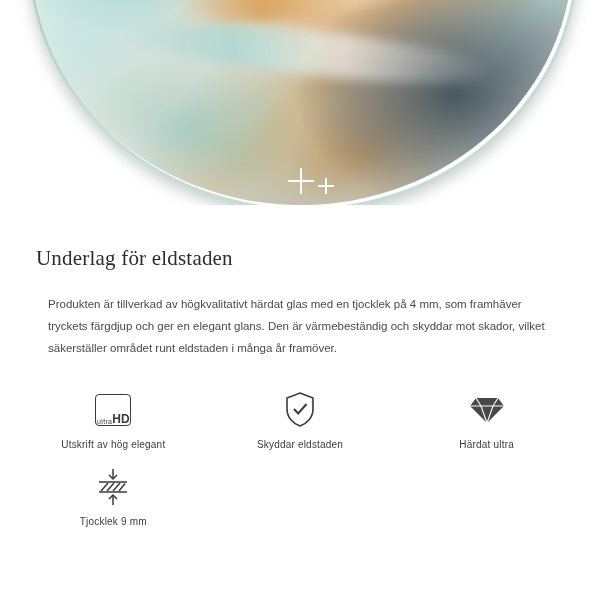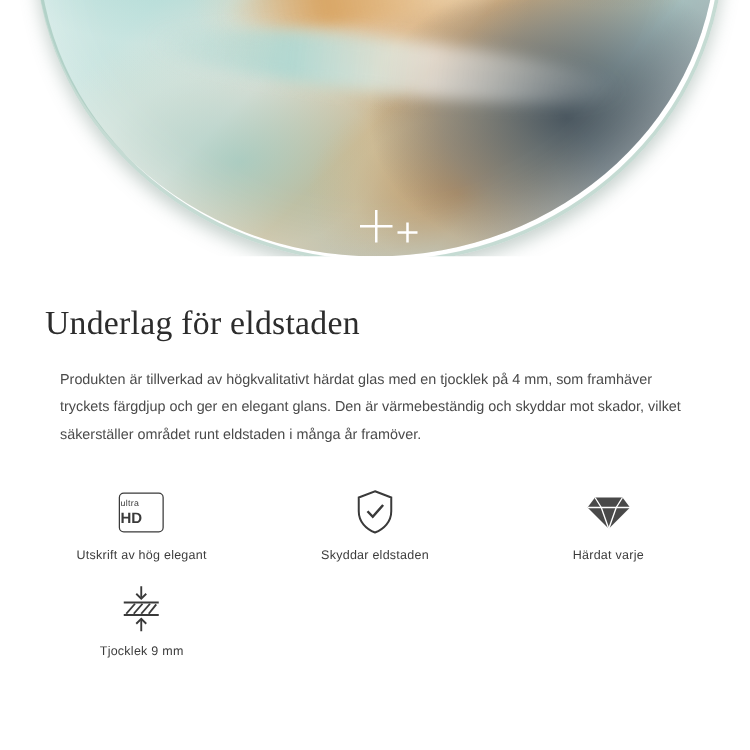--- a/index.html
+++ b/index.html
@@ -93,21 +93,21 @@
   .sparkle2 { left: 318px; top: 178px; width: 16px; height: 16px; }
   .sparkle2:before { height: 16px; margin-top: -8px; }
   .sparkle2:after { width: 16px; margin-left: -8px; }
 
   
   .content {
     padding: 36px 36px 0 36px;
   }
   .headline {
     font-family: "Liberation Serif", serif;
-    font-size: 27px;
+    font-size: 21px;
     line-height: 34px;
     color: #2c2c2c;
     font-weight: 400;
     margin: 0 0 18px 0;
     letter-spacing: 0.2px;
   }
   .headline .line { display: block; }
   .body-text {
     font-family: "Liberation Sans", sans-serif;
     font-size: 11.5px;
@@ -144,22 +144,21 @@
     font-size: 10px;
     color: #3c3c3c;
     letter-spacing: 0.2px;
   }
   .ultrahd {
     width: 34px;
     height: 30px;
     border: 1.6px solid #3a3a3a;
     border-radius: 4px;
     display: flex;
-    flex-direction: column;
-    align-items: flex-start;
+    align-items: flex-end;
     justify-content: center;
     line-height: 1;
   }
   .ultrahd .u1 { font-size: 7px; letter-spacing: 0.3px; }
   .ultrahd .u2 { font-size: 12px; font-weight: bold; margin-top: 1px; }
 </style>
 </head>
 <body>
 
 <div class="page">
@@ -207,21 +206,21 @@
 
     <div class="feature">
       <div class="feature-icon">
         <svg width="38" height="34" viewBox="0 0 38 34" fill="none" stroke="#3a3a3a" stroke-width="1.5">
           <path d="M8 5 H30 L36 13 L19 30 L2 13 Z" fill="#3a3a3a" fill-opacity="0.92" stroke="none"></path>
           <path d="M2 13 H36" stroke="#ffffff" stroke-width="1.1"></path>
           <path d="M8 5 L13 13 L19 30" stroke="#ffffff" stroke-width="1.1"></path>
           <path d="M30 5 L25 13 L19 30" stroke="#ffffff" stroke-width="1.1"></path>
         </svg>
       </div>
-      <div class="feature-label">Härdat varje</div>
+      <div class="feature-label">Härdat ultra</div>
     </div>
 
 
     <div class="feature">
       <div class="feature-icon">
         <svg width="40" height="40" viewBox="0 0 40 40" fill="none" stroke="#3a3a3a" stroke-width="1.5">
           <line x1="20" y1="2" x2="20" y2="11"></line>
           <path d="M16 8 L20 12 L24 8" fill="none"></path>
           <line x1="6" y1="15" x2="34" y2="15"></line>
           <line x1="6" y1="25" x2="34" y2="25"></line>

